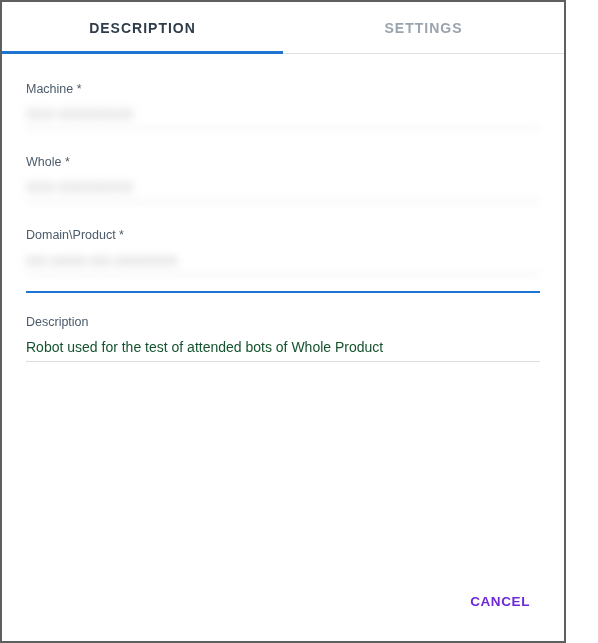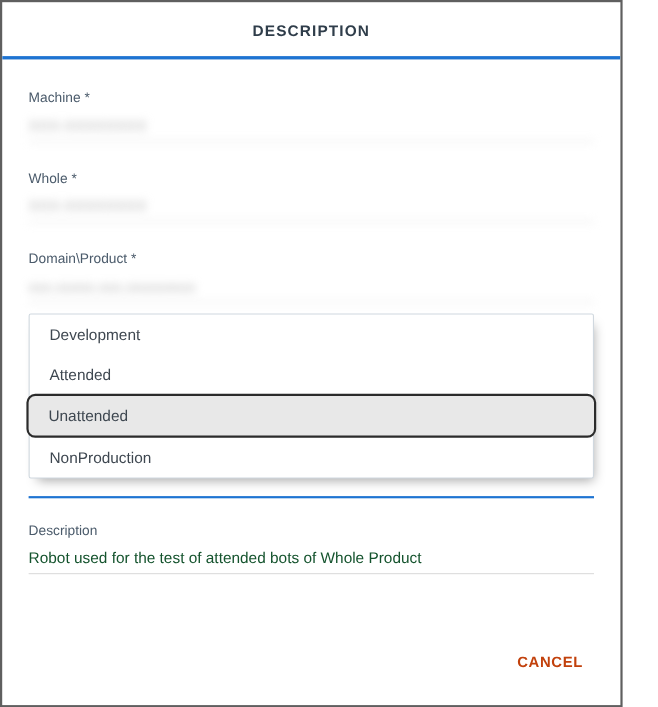--- a/index.html
+++ b/index.html
@@ -51,57 +51,54 @@
   }
   .desc-block .field-value { border-bottom: 1px solid #dcdcdc; color: #14532d;}
   .actions {
     display: flex; justify-content: flex-end; gap: 36px;
     padding: 0 28px 24px 0;
   }
   .btn {
     background: none; border: none; font-size: 13.5px; font-weight: 700;
     letter-spacing: 0.6px; cursor: pointer; padding: 8px 6px;
   }
-  .btn.cancel { color: #c2410c; margin-top: 16px; }
+  .btn.cancel { color: #6d28d9; margin-top: 16px; }
   .btn.primary { color: #0a7cff; }
 </style>
 </head>
 <body>
 
 <div class="frame">
 
   <div class="tabs">
     <div class="tab active">
       <span>DESCRIPTION</span>
+    </div>
+    <div class="tab">
+      <span>SETTINGS</span>
     </div>
   </div>
 
   <div class="content">
 
     <div class="field">
       <span class="field-label">Machine *</span>
       <div class="field-value blur">XXX-XXXXXXXX</div>
     </div>
 
     <div class="field">
       <span class="field-label">Whole *</span>
       <div class="field-value blur">XXX-XXXXXXXX</div>
     </div>
 
     <div class="field" style="margin-bottom:6px;">
       <span class="field-label">Domain\Product *</span>
       <div class="field-value blur">xxx.xxxxx.xxx.xxxxxxxxx</div>
     </div>
 
-    <ul class="dropdown">
-      <li>Development</li>
-      <li>Attended</li>
-      <li class="selected">Unattended</li>
-      <li>NonProduction</li>
-    </ul>
     <div class="type-underline"></div>
 
     <div class="field desc-block" style="margin-top:22px;">
       <span class="field-label">Description</span>
       <div class="field-value">Robot used for the test of attended bots of Whole Product</div>
     </div>
 
     <div style="flex:1"></div>
   </div>
 

